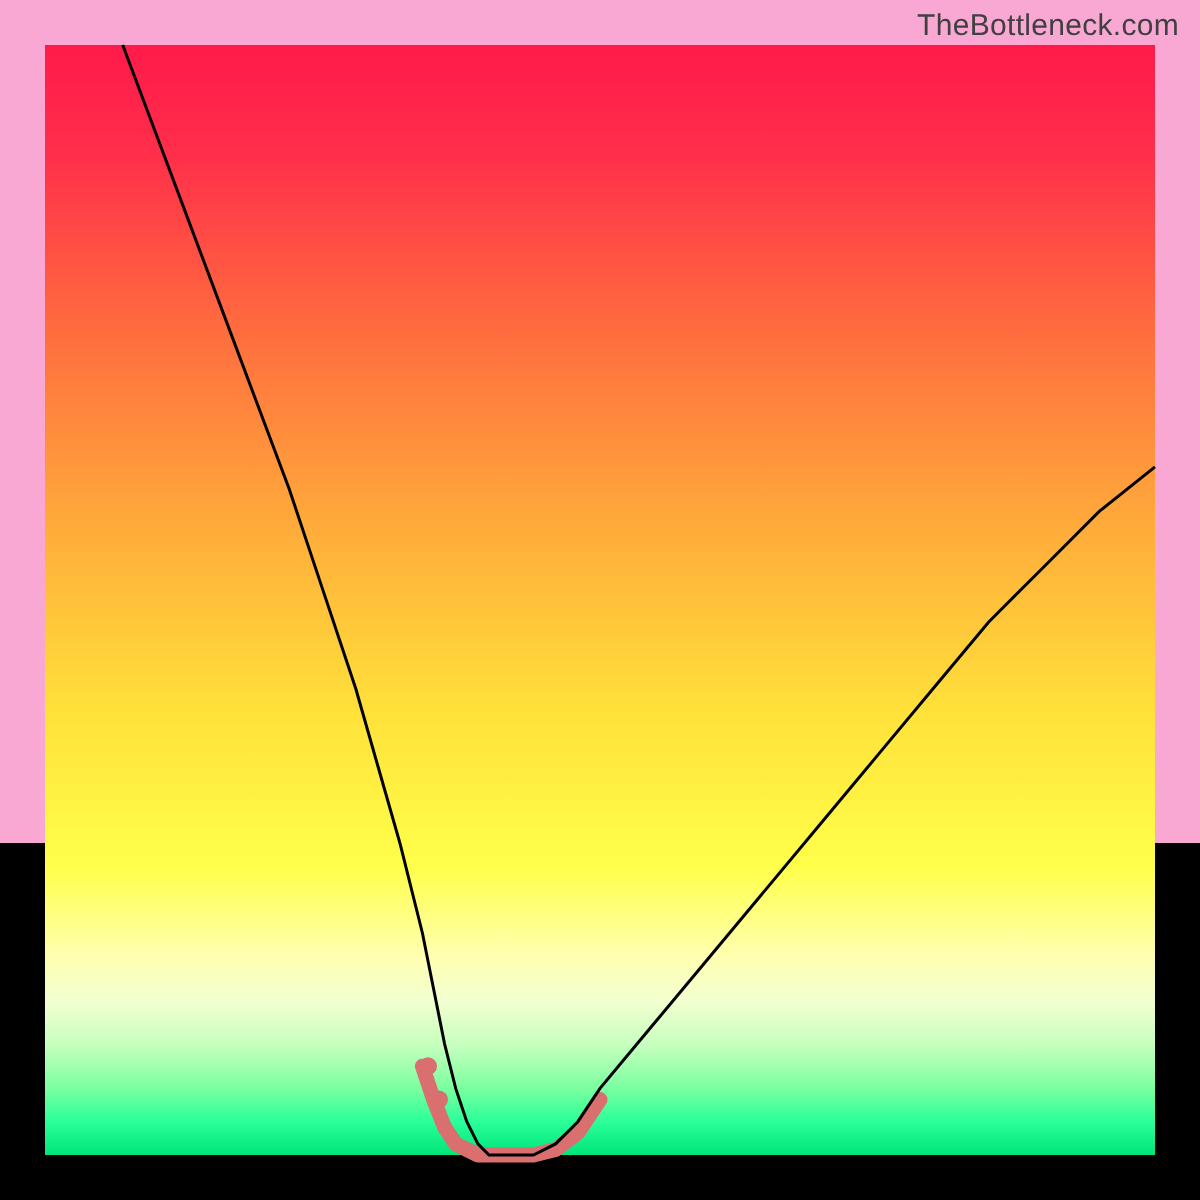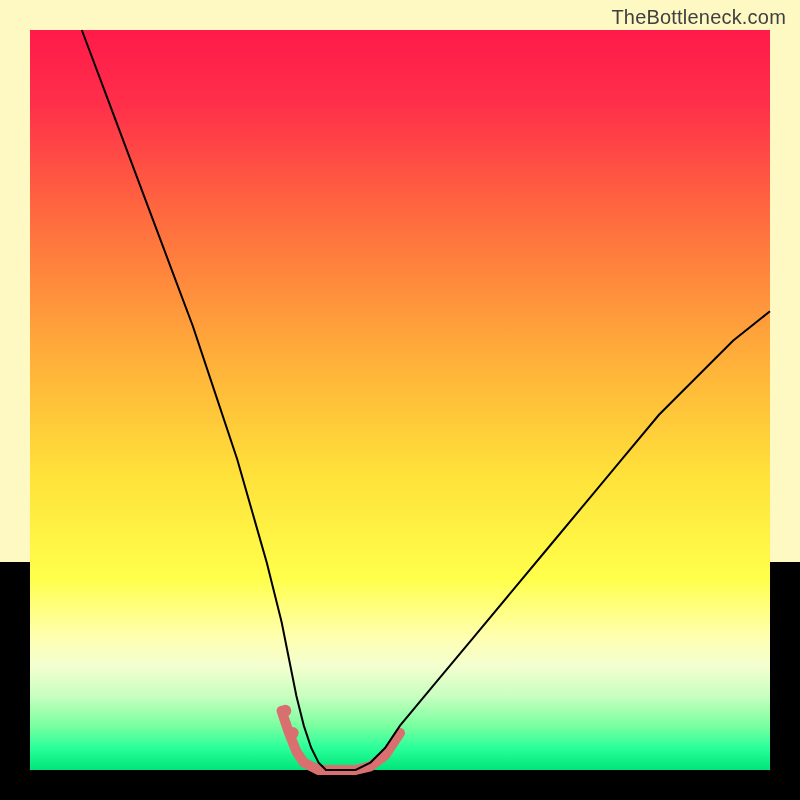--- a/index.html
+++ b/index.html
@@ -8,21 +8,21 @@
     width: 800px;
     height: 800px;
     overflow: hidden;
     font-family: Arial, Helvetica, sans-serif;
     background: #000;
   }
   .stage {
     position: relative;
     width: 800px;
     height: 562px;
-    background: #fef9c3;
+    background: #f9a8d4;
   }
   .plot-bg {
     position: absolute;
   }
   .watermark {
     position: absolute;
     top: 6px;
     right: 14px;
     color: #404040;
     font-size: 20px;

